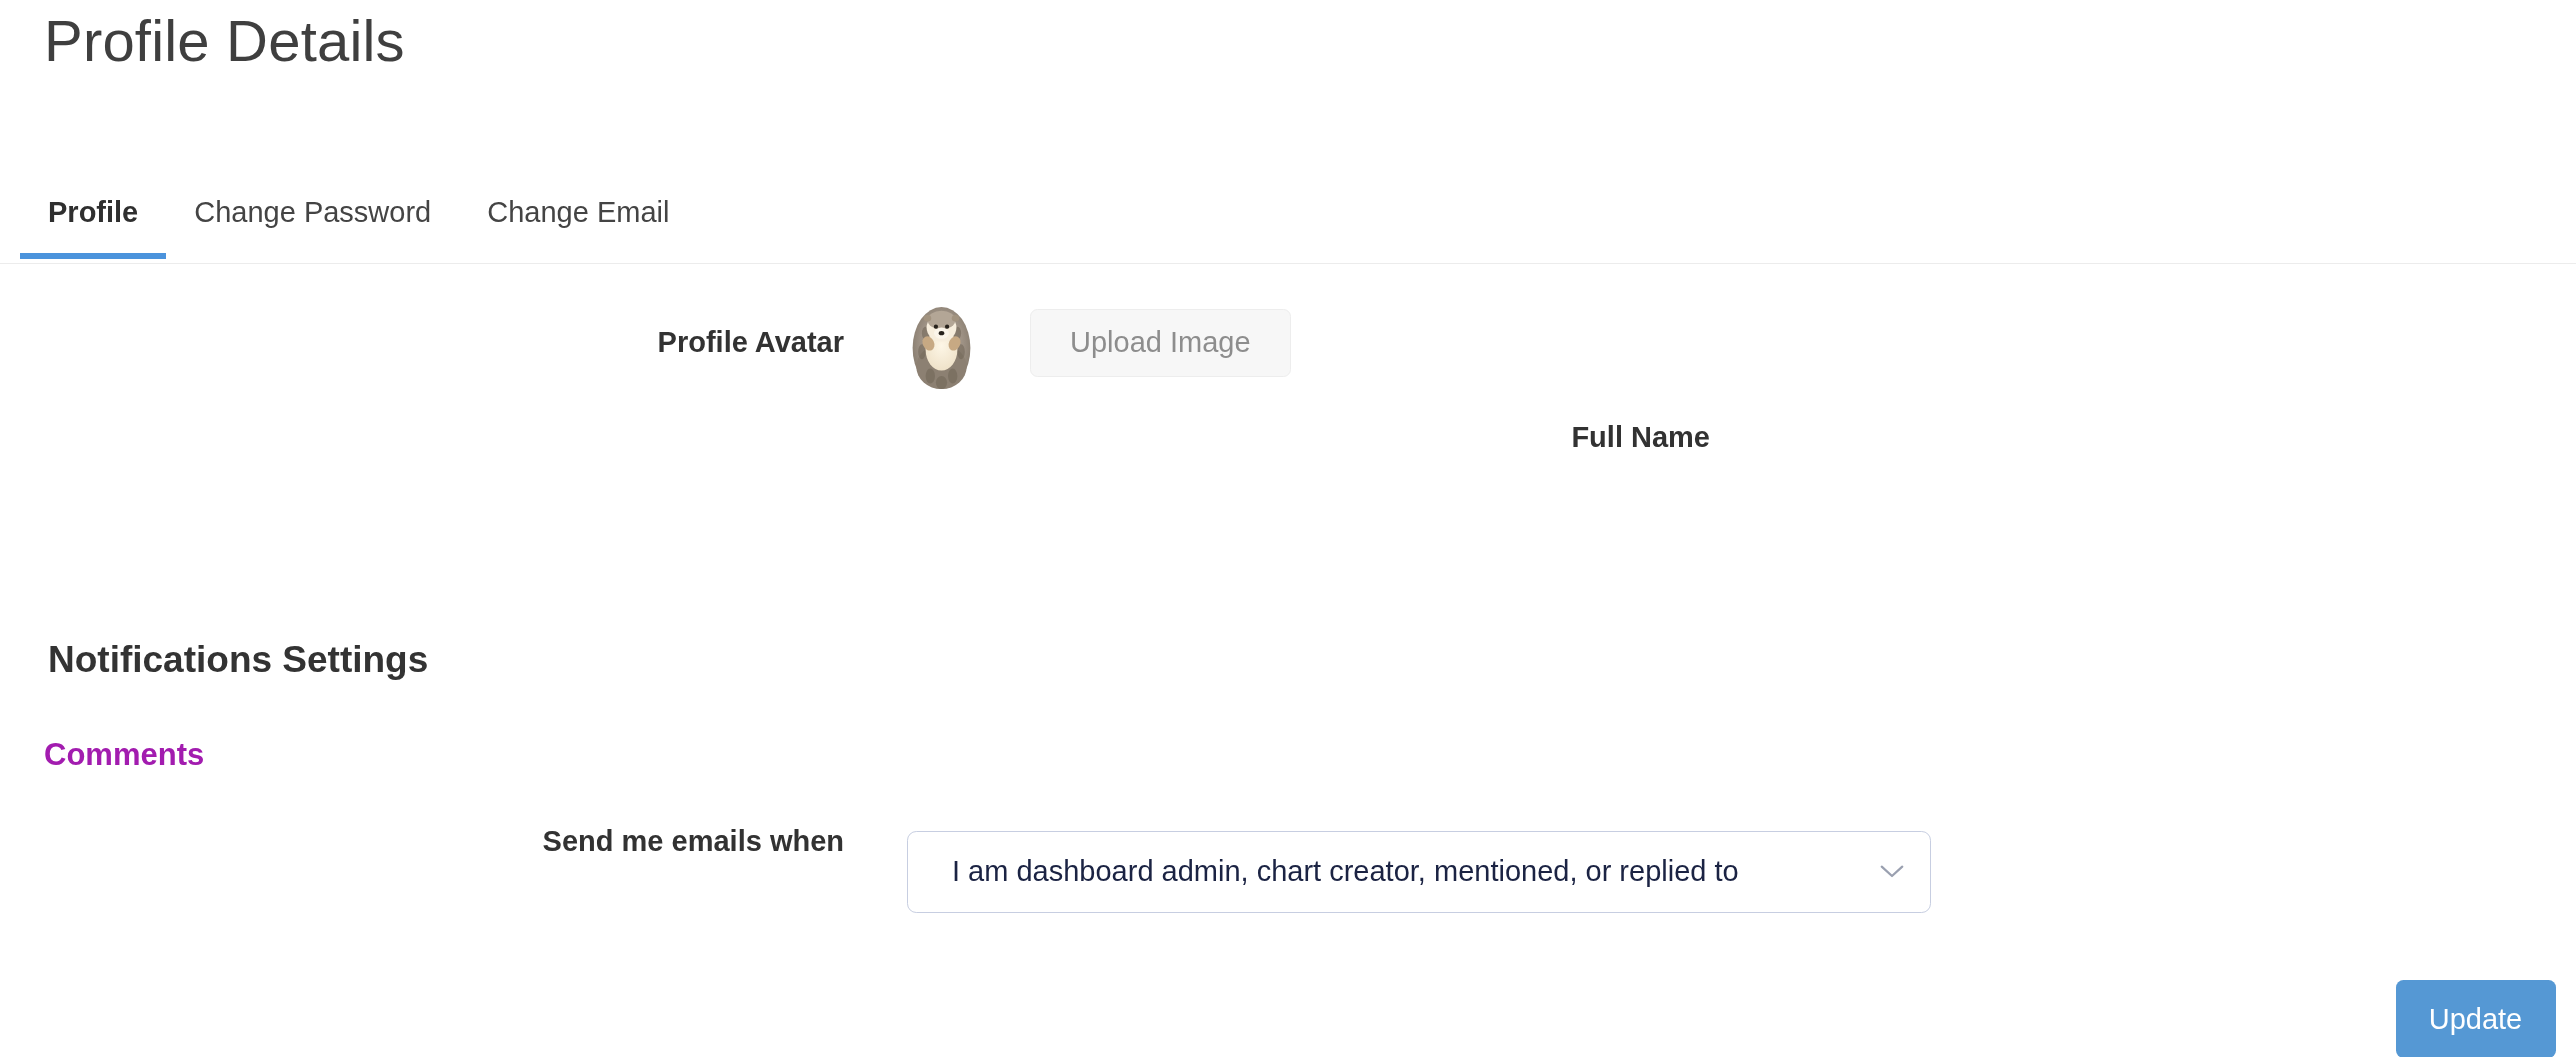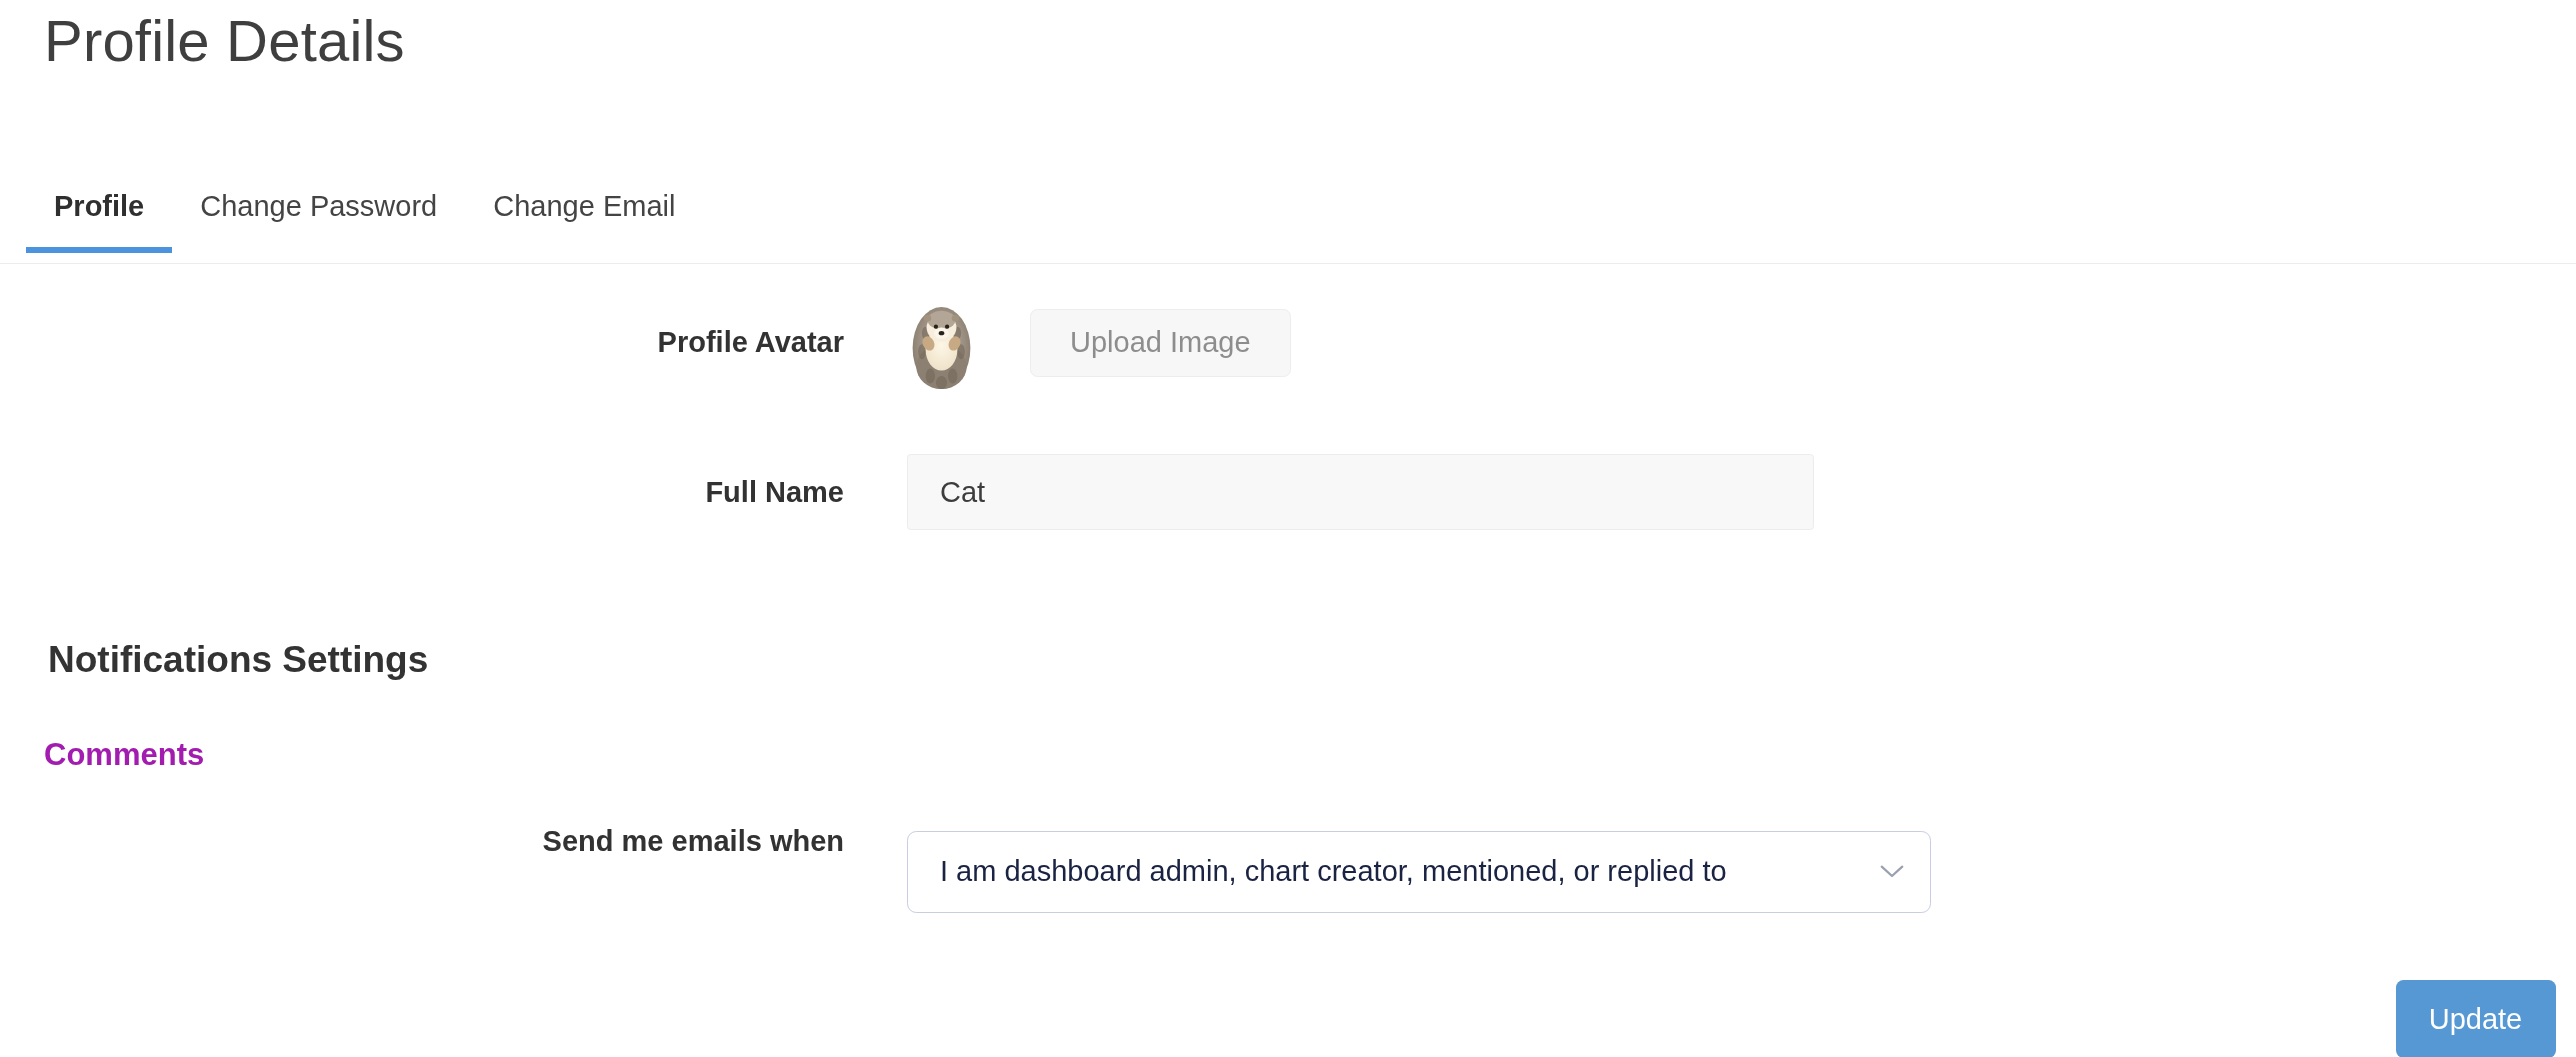--- a/index.html
+++ b/index.html
@@ -31,23 +31,23 @@
   }
 
   
   .tab-bar {
     position: absolute;
     left: 0;
     top: 173px;
     width: 2576px;
     height: 91px;
     border-bottom: 1.9px solid #ececec;
-    padding-left: 26px;
-    display: flex;
-    align-items: flex-start;
+    padding-left: 20px;
+    display: flex;
+    align-items: center;
   }
   .tab {
     position: relative;
     padding: 17px 28px 28px 28px;
     font-size: 29px;
     color: #444444;
     cursor: pointer;
     white-space: nowrap;
     font-weight: 400;
   }
@@ -115,21 +115,21 @@
     background: #f7f7f7;
     border: 1.9px solid #ededed;
     border-radius: 7.5px;
     color: #8d8d8d;
     font-size: 29px;
     cursor: pointer;
     white-space: nowrap;
   }
 
   
-  .row-name { height: 142px; }
+  .row-name { height: 142px; flex-direction: column; }
   .text-input {
     width: 907px;
     height: 76px;
     background: #f8f8f8;
     border: 1.9px solid #ececec;
     border-radius: 3.7px;
     font-size: 29px;
     color: #3d3d3d;
     padding: 0 32px;
     font-family: "Liberation Sans", sans-serif;
@@ -168,21 +168,21 @@
   }
   .select-box {
     width: 1024px;
     height: 82px;
     border: 1.9px solid #c7cee1;
     border-radius: 9.3px;
     background: #ffffff;
     display: flex;
     align-items: center;
     justify-content: space-between;
-    padding: 0 24px 0 32px;
+    padding: 0 24px 0 44px;
     cursor: pointer;
   }
   .select-value {
     font-size: 29px;
     color: #1b2343;
     white-space: nowrap;
     overflow: hidden;
     text-overflow: ellipsis;
   }
   .chevron {

